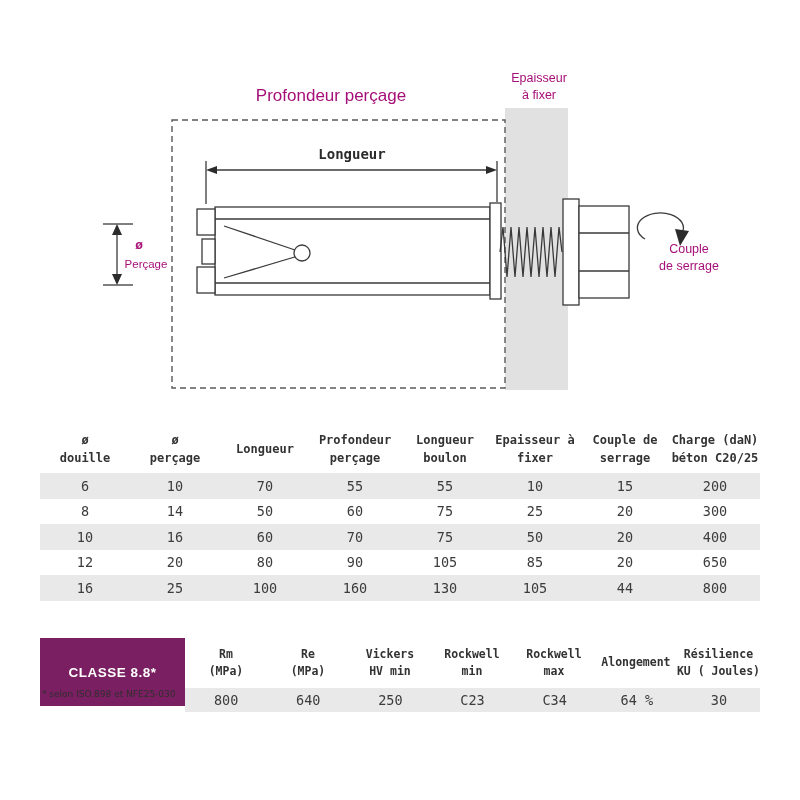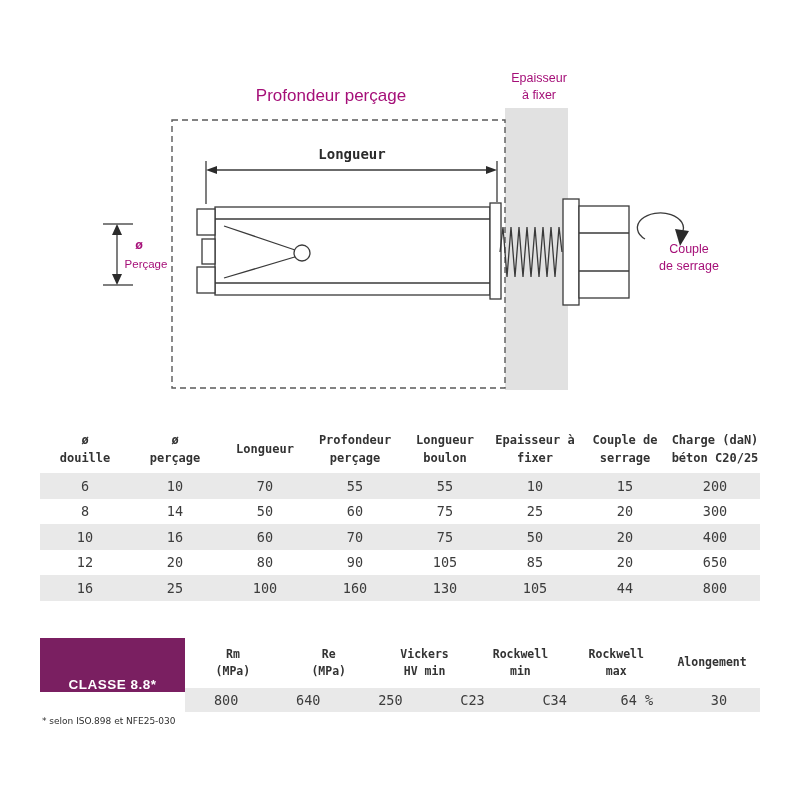--- a/index.html
+++ b/index.html
@@ -26,31 +26,31 @@
   .t1-hcell  { flex:1; display:flex; flex-direction:column; align-items:center; justify-content:center;
                font-weight:bold; font-size:12px; line-height:1.45; text-align:center; white-space:nowrap; color:#333; }
   .hline:empty { display:none; }
   .t1-row { display:flex; height:25.5px; align-items:center; font-size:13.5px; }
   .t1-row .cell { flex:1; text-align:center; }
   .t1-row.alt { background:#e9e9e9; }
 
   
   .table2 { position:absolute; left:40px; top:638px; width:720px; display:flex;
             font-family:"DejaVu Sans Mono", monospace; color:#3c3c3c; }
-  .classe { width:145px; height:54px; background:#7a1f61; color:#ffffff; display:flex;
-            align-items:flex-end; justify-content:center; font:bold 13.5px "Liberation Sans", sans-serif;
+  .classe { width:145px; height:68px; background:#7a1f61; color:#ffffff; display:flex;
+            align-items:center; justify-content:center; font:bold 13.5px "Liberation Sans", sans-serif;
             letter-spacing:0.5px; }
   .t2-main { flex:1; }
   .t2-headers { display:flex; height:50px; }
   .t2-hcell { flex:1; display:flex; flex-direction:column; align-items:center; justify-content:center;
               font-weight:bold; font-size:11.5px; line-height:1.5; text-align:center; white-space:nowrap; color:#333; }
   .t2-values { display:flex; height:24px; background:#e9e9e9; align-items:center; font-size:13.5px; }
   .t2-values .cell { flex:1; text-align:center; }
 
-  .footnote { position:absolute; left:42px; top:716px; font-size:9px; color:#2f2f2f;
+  .footnote { position:absolute; left:42px; top:689px; font-size:9px; color:#2f2f2f;
               font-family:"DejaVu Sans", sans-serif; }
 </style>
 </head>
 <body>
 
 <div class="page">
 
   <svg class="diagram" viewBox="0 0 800 412">
 
     <rect class="band" x="505" y="108" width="63" height="282"></rect>
@@ -225,20 +225,24 @@
         <div class="t2-hcell">
             <div class="hline">Rockwell</div>
             <div class="hline">min</div>
           </div>
         <div class="t2-hcell">
             <div class="hline">Rockwell</div>
             <div class="hline">max</div>
           </div>
         <div class="t2-hcell">
             <div class="hline">Alongement</div>
+          </div>
+        <div class="t2-hcell">
+            <div class="hline">Résilience</div>
+            <div class="hline">KU ( Joules)</div>
           </div>
       </div>
       <div class="t2-values">
         <div class="cell">800</div>
         <div class="cell">640</div>
         <div class="cell">250</div>
         <div class="cell">C23</div>
         <div class="cell">C34</div>
         <div class="cell">64 %</div>
         <div class="cell">30</div>

